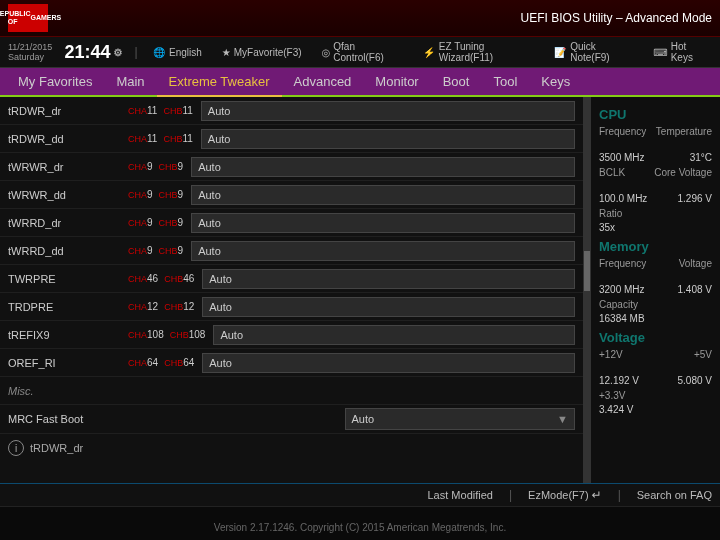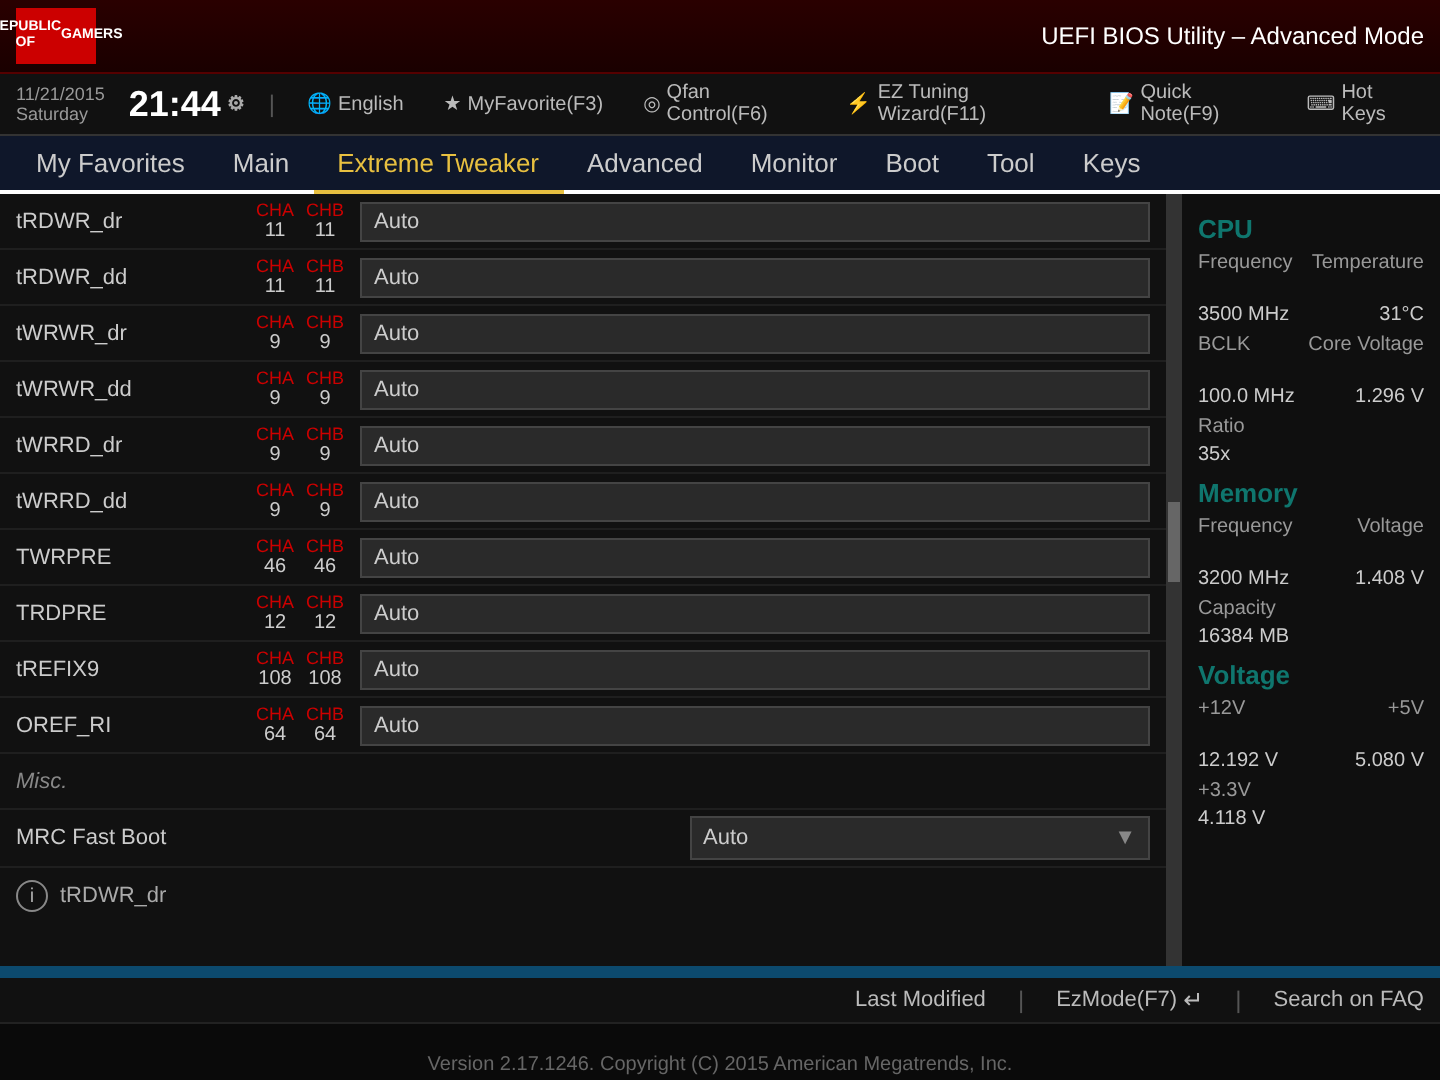--- a/index.html
+++ b/index.html
@@ -78,24 +78,24 @@
       gap: 3px;
       font-size: 10px;
       color: #bbb;
       cursor: pointer;
       padding: 1px 4px;
     }
     .separator { color: #555; }
 
     
     .nav-bar {
-      background: #0f172a;
+      background: #701a75;
       display: flex;
       align-items: stretch;
-      border-bottom: 2px solid #ffffff;
+      border-bottom: 2px solid #84cc16;
       padding: 0 6px;
     }
     .nav-item {
       padding: 6px 12px;
       color: #ccc;
       cursor: pointer;
       font-size: 13px;
       display: flex;
       align-items: center;
     }
@@ -127,21 +127,21 @@
       color: #888;
       font-style: italic;
     }
     .cha-chb {
       display: flex;
       gap: 6px;
       margin-right: 8px;
     }
     .cha-box, .chb-box {
       display: flex;
-      flex-direction: column;
+      flex-direction: row;
       align-items: center;
       font-size: 9px;
     }
     .cha-box .label { color: #c00; }
     .chb-box .label { color: #c00; }
     .cha-box .val, .chb-box .val { color: #ccc; }
     .setting-value {
       flex: 1;
       background: #2a2a2a;
       border: 1px solid #444;
@@ -193,21 +193,21 @@
       justify-content: space-between;
       margin-bottom: 3px;
     }
     .hw-label { color: #999; font-size: 10px; }
     .hw-value { color: #ccc; font-size: 10px; margin-top: 12px; }
     .hw-single { color: #ccc; font-size: 10px; margin-bottom: 4px; }
 
     
     .bottom-bar {
       background: #111;
-      border-top: 6px solid #0c4a6e;
+      border-top: 1px solid #0c4a6e;
       padding: 4px 8px;
       display: flex;
       align-items: center;
       justify-content: flex-end;
       gap: 16px;
     }
     .bottom-btn {
       color: #bbb;
       font-size: 11px;
       cursor: pointer;
@@ -547,21 +547,21 @@
       <span class="hw-label">+5V</span>
     </div>
     <div class="hw-row">
       <span class="hw-value">12.192 V</span>
       <span class="hw-value">5.080 V</span>
     </div>
 
     <div class="hw-row" style="margin-top:4px;">
       <span class="hw-label">+3.3V</span>
     </div>
-    <div class="hw-single">4.118 V</div>
+    <div class="hw-single">3.424 V</div>
   </div>
 </div>
 
 <div class="bottom-bar">
   <span class="bottom-btn">
     <span>Last Modified</span>
   </span>
   <span class="bottom-separator">|</span>
   <span class="bottom-btn">
     <span>EzMode(F7)</span>

